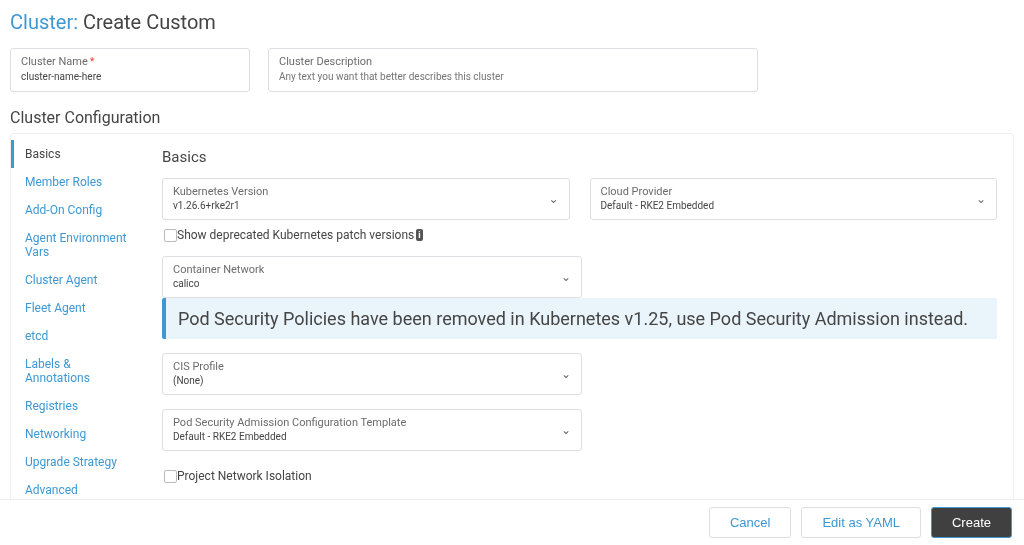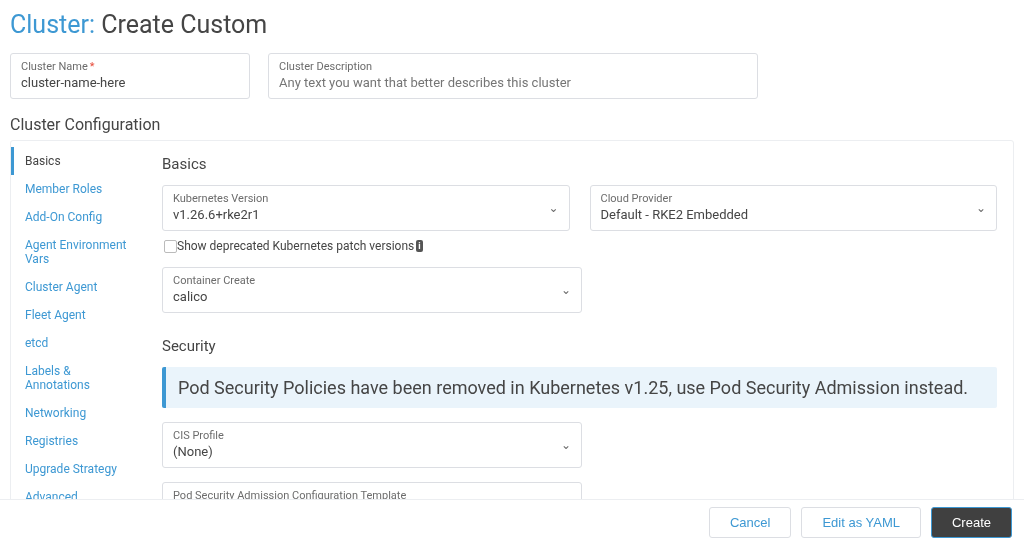--- a/index.html
+++ b/index.html
@@ -8,41 +8,41 @@
     font-family: -apple-system, BlinkMacSystemFont, "Segoe UI", Roboto, "Helvetica Neue", Arial, sans-serif;
     font-size: 13px;
     color: #454545;
     background: #fff;
     width: 1024px;
   }
   .page {
     padding: 8px 10px 60px 10px;
   }
   .title-row h1 {
-    font-size: 25px;
+    font-size: 20px;
     font-weight: 400;
     margin: 2px 0 14px 0;
     color: #454545;
   }
   .title-row h1 .cluster-label { color: #3d98d3; }
   .top-fields { display: flex; gap: 18px; margin-bottom: 16px; }
   .top-fields .fld { flex: 0 0 auto; }
   .fld {
     border: 1px solid #dcdee3;
     border-radius: 3px;
     padding: 6px 10px 8px 10px;
     background: #fff;
   }
   .fld-label {
     font-size: 11px;
     color: #6c6c6c;
   }
   .fld-label .req { color: #e74c3c; padding-left: 2px; }
   .fld-value {
-    font-size: 13px;
+    font-size: 10px;
     color: #454545;
     margin-top: 2px;
     border: none;
     outline: none;
     width: 100%;
     padding: 0;
     font-family: inherit;
   }
   .fld-placeholder { color: #c0c0c0; }
   .name-fld { width: 240px; }
@@ -196,22 +196,22 @@
   <div class="config-area">
     <div class="sidebar">
       <a class="sidebar-item active">Basics</a>
       <a class="sidebar-item">Member Roles</a>
       <a class="sidebar-item">Add-On Config</a>
       <a class="sidebar-item">Agent Environment Vars</a>
       <a class="sidebar-item">Cluster Agent</a>
       <a class="sidebar-item">Fleet Agent</a>
       <a class="sidebar-item">etcd</a>
       <a class="sidebar-item">Labels &amp; Annotations</a>
+      <a class="sidebar-item">Registries</a>
       <a class="sidebar-item">Networking</a>
-      <a class="sidebar-item">Registries</a>
       <a class="sidebar-item">Upgrade Strategy</a>
       <a class="sidebar-item">Advanced</a>
     </div>
 
     <div class="main">
       <h3 class="section-h">Basics</h3>
 
       <div class="row2">
         <div class="select">
           <div class="fld-label">Kubernetes Version</div>
@@ -225,26 +225,25 @@
         </div>
       </div>
 
       <div class="cb-row">
         <span class="cb"></span>
         <span>Show deprecated Kubernetes patch versions</span>
         <span class="info-icon">i</span>
       </div>
 
       <div class="select half">
-        <div class="fld-label">Container Create</div>
+        <div class="fld-label">Container Network</div>
         <div class="fld-value">calico</div>
         <span class="caret">⌄</span>
       </div>
 
-      <h3 class="section-h" style="margin-top:24px">Security</h3>
 
       <div class="banner">Pod Security Policies have been removed in Kubernetes v1.25, use Pod Security Admission instead.</div>
 
       <div class="select half" style="margin-bottom:14px">
         <div class="fld-label">CIS Profile</div>
         <div class="fld-value">(None)</div>
         <span class="caret">⌄</span>
       </div>
 
       <div class="select half">

